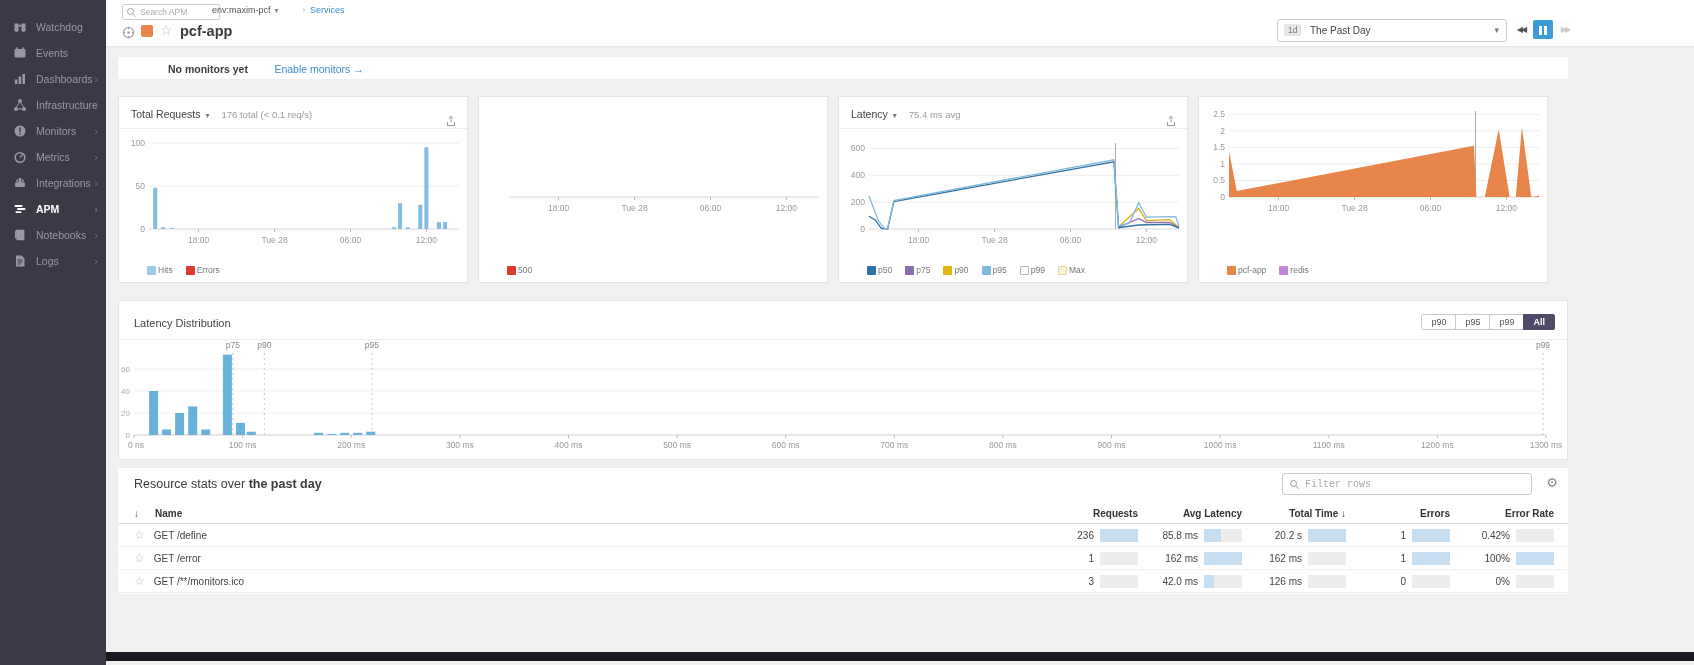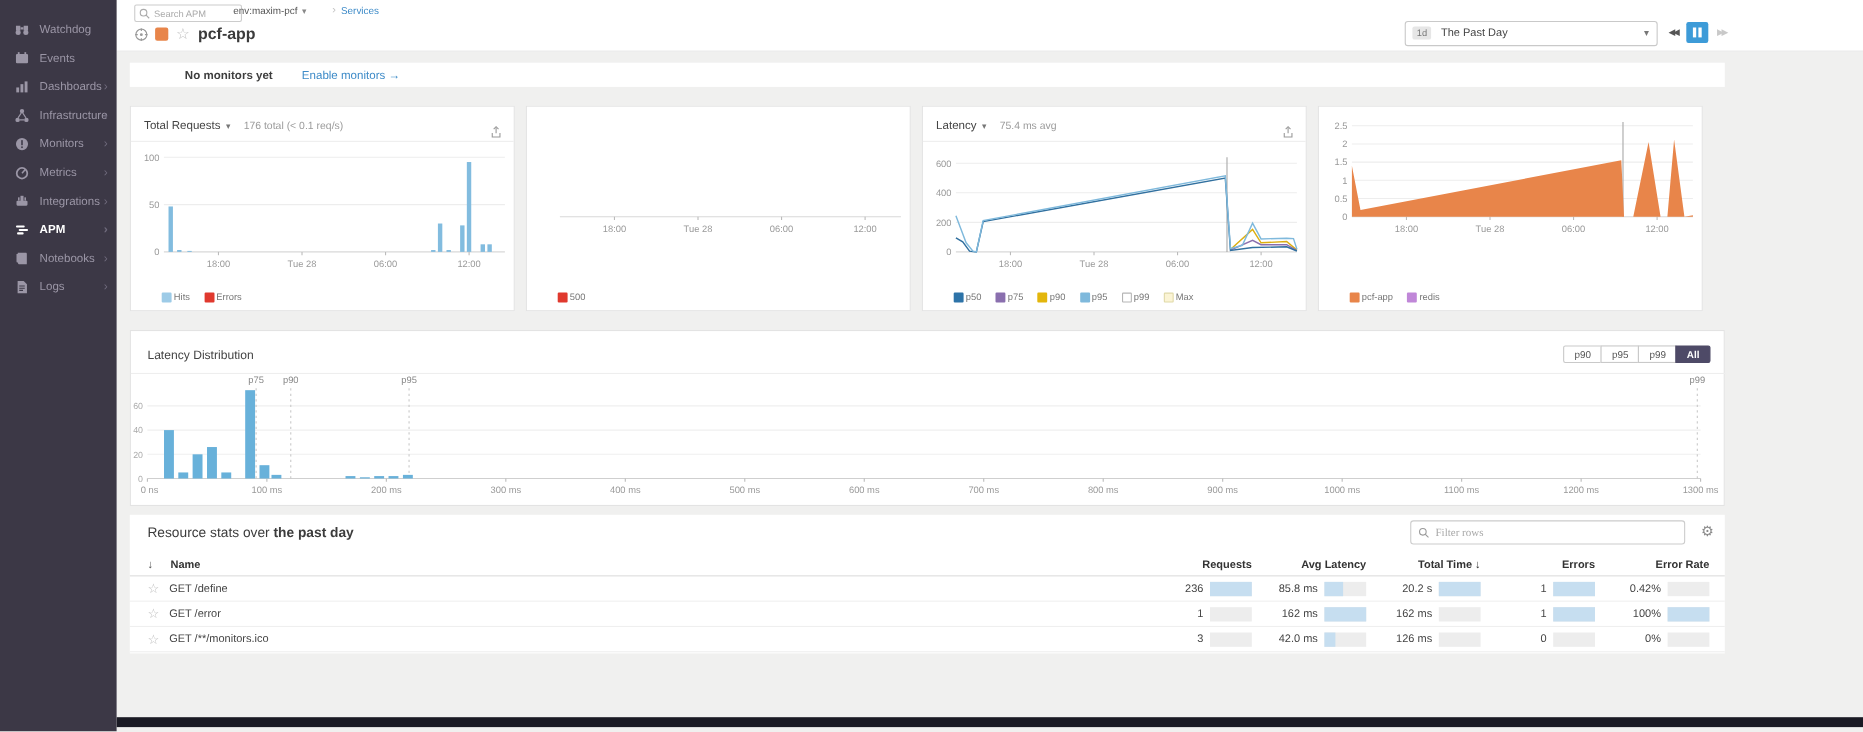--- a/index.html
+++ b/index.html
@@ -75,21 +75,21 @@
   .ld-btn:last-child{border-radius:0 2px 2px 0;}
   .ld-btn.active{background:var(--all-button-bg,#4e4a67);border-color:var(--all-button-bg,#4e4a67);color:#fff;font-weight:bold;}
   #ld-svg{position:absolute;left:0;top:38px;}
   
   #rs-panel{left:118px;top:468px;width:1450px;height:126px;background:#fff;}
   #rs-heading{position:absolute;left:16px;top:9px;font-size:12.5px;color:#3c3c3c;}
   #rs-heading b{font-weight:bold;}
   #rs-filter{position:absolute;right:36px;top:5px;width:248px;height:20px;border:1px solid #ccc;border-radius:3px;background:#fff;}
   #rs-filter svg{position:absolute;left:6px;top:5px;}
   #rs-filter input{position:absolute;left:20px;top:1px;width:220px;height:16px;border:none;outline:none;
-                   font-size:10px;color:#555;font-family:Liberation Serif, serif;background:transparent;}
+                   font-size:10px;color:#555;font-family:Liberation Mono, monospace;background:transparent;}
   #rs-filter input::placeholder{color:#a8a8a8;}
   #rs-gear{position:absolute;right:10px;top:8px;color:#8a8a8a;font-size:13px;cursor:pointer;line-height:1;}
   #rs-table{position:absolute;left:0;top:36px;width:1450px;}
   .t-row,.t-head{display:flex;align-items:center;padding:0 14px 0 16px;box-sizing:border-box;}
   .t-head{height:20px;border-bottom:1px solid #ddd;font-weight:bold;font-size:10px;color:#333;}
   .t-row{height:23px;border-bottom:1px solid #efefef;}
   .t-name{flex:1;display:flex;align-items:center;gap:9px;}
   .t-star{color:#c0c0c0;font-size:12px;cursor:pointer;}
   .t-resname{font-size:10px;color:#444;cursor:pointer;}
   .t-sort{color:#555;margin-right:7px;font-weight:normal;}

